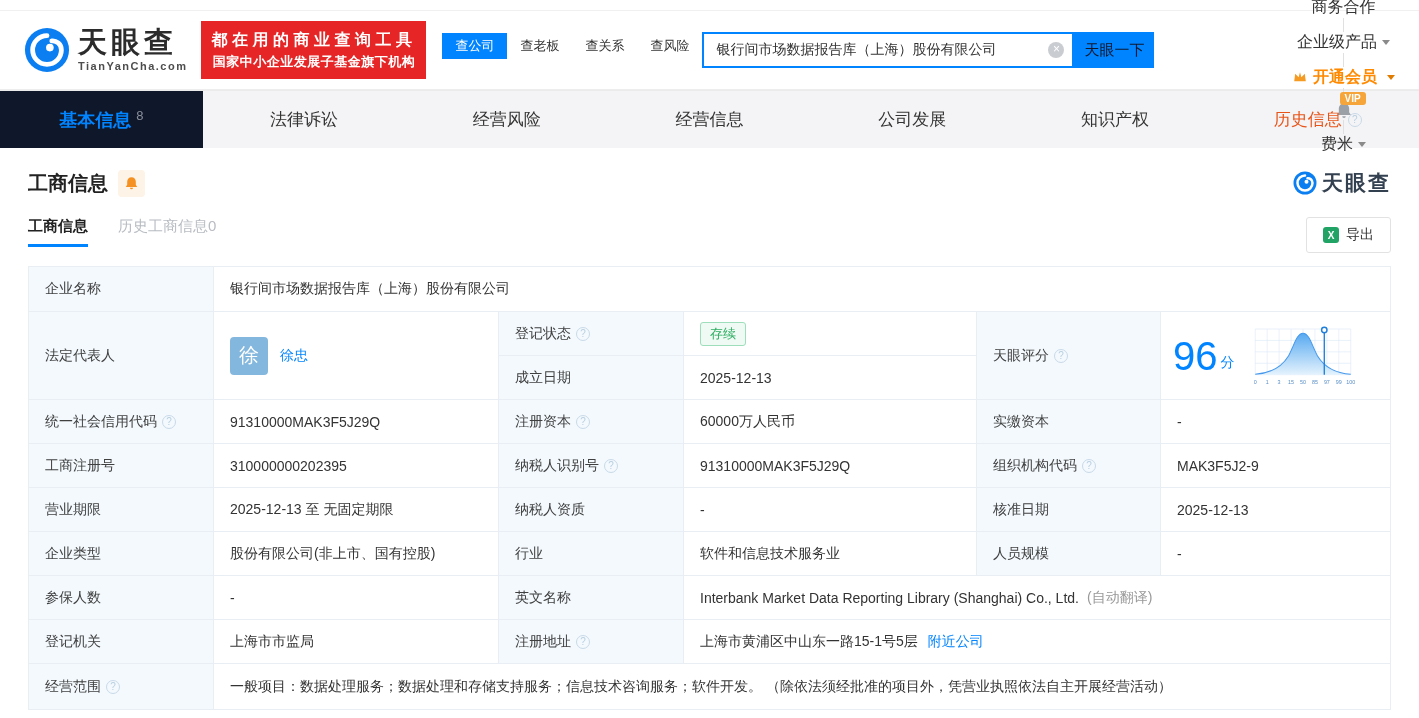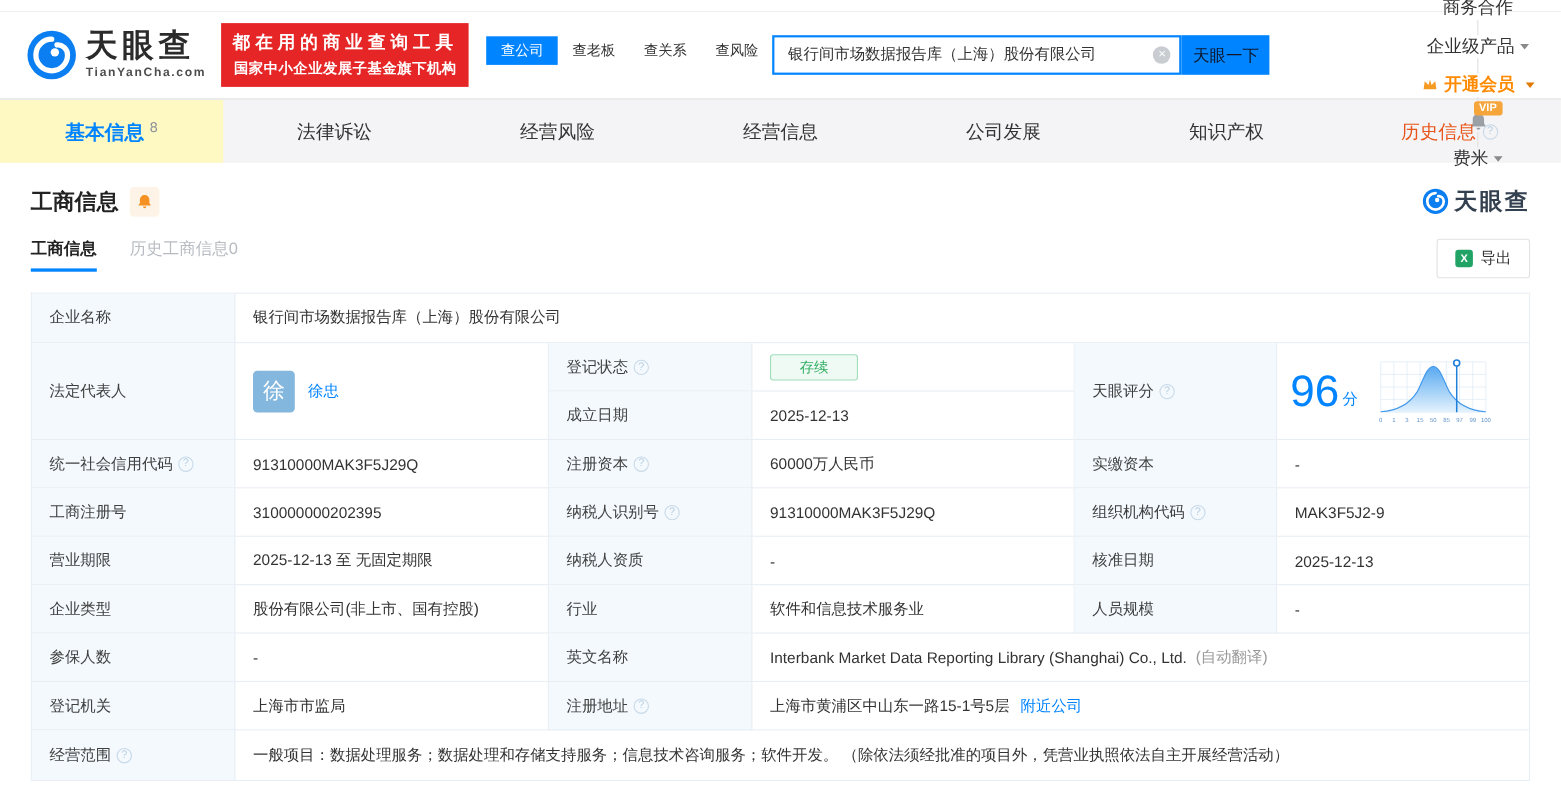--- a/index.html
+++ b/index.html
@@ -37,21 +37,21 @@
   .caret{width:0;height:0;border-left:4px solid transparent;border-right:4px solid transparent;border-top:5px solid #8a8a8a;display:inline-block;margin-left:5px;}
   .caret.orange{border-top-color:#e07b00;}
   .nav-divider{width:1px;height:14px;background:#e0e0e0;margin:0 13px;}
   .nav-item{display:flex;align-items:center;cursor:pointer;}
   .vip-link{color:var(--vip_orange);font-weight:bold;display:flex;align-items:center;gap:5px;cursor:pointer;}
   .bell-btn{display:flex;align-items:center;cursor:pointer;}
 
   
   .page-tabs{display:flex;height:58px;background:#f4f4f6;border-top:1px solid #ebebeb;}
   .page-tab{flex:1;display:flex;align-items:center;justify-content:center;font-size:17px;color:#333;cursor:pointer;position:relative;}
-  .page-tab.active{background:#fef9c3;color:var(--brand_blue);font-weight:bold;font-size:18px;}
+  .page-tab.active{background:#0f172a;color:var(--brand_blue);font-weight:bold;font-size:18px;}
   .tab-count{font-size:13px;color:#8a8f99;font-weight:normal;margin-left:5px;transform:translateY(-4px);}
   .tab-inner{position:relative;display:flex;align-items:center;}
   .page-tab .hist{color:#e8551a;}
   .vip-tag{position:absolute;top:-16px;right:-4px;background:#f5a53a;color:#fff;font-size:10px;font-weight:bold;padding:1px 5px;border-radius:3px;}
   .qmark{display:inline-flex;width:14px;height:14px;border-radius:50%;border:1px solid #c9d9e8;color:#b9cfe0;font-size:10px;align-items:center;justify-content:center;margin-left:5px;flex:0 0 auto;cursor:pointer;}
   .page-tab .qmark{margin-left:6px;}
 
   
   .content{padding:0 28px;}
   .section-header{margin-top:21px;display:flex;align-items:center;}
@@ -68,21 +68,21 @@
   .excel-icon{width:16px;height:16px;background:#21a366;border-radius:3px;color:#fff;font-size:10px;font-weight:bold;display:flex;align-items:center;justify-content:center;}
 
   
   .info-table{margin-top:13px;display:grid;
     grid-template-columns:185px 285px 185px 293px 184px 1fr;
     grid-template-rows:45px 44px 44px repeat(6,44px) 46px;
     border-top:1px solid #e8eef4;border-left:1px solid #e8eef4;font-size:14px;}
   .cell{border-right:1px solid #e8eef4;border-bottom:1px solid #e8eef4;padding:8px 16px;display:flex;align-items:center;}
   .cell.lbl{background:#f3f9fd;color:#404040;}
   .cell.val{color:#333;}
-  .status-badge{display:inline-block;padding:2px 26px;border:1px solid #9edebb;color:var(--status_green);background:#effaf4;border-radius:3px;font-size:13px;line-height:18px;}
+  .status-badge{display:inline-block;padding:2px 9px;border:1px solid #9edebb;color:var(--status_green);background:#effaf4;border-radius:3px;font-size:13px;line-height:18px;}
   .avatar{width:38px;height:38px;border-radius:4px;background:#83b7de;color:#fff;font-size:20px;display:flex;align-items:center;justify-content:center;cursor:pointer;flex:0 0 auto;}
   .rep-name{color:var(--brand_blue);margin-left:12px;cursor:pointer;}
   .blue-link{color:var(--brand_blue);cursor:pointer;margin-left:10px;white-space:nowrap;}
   .gray-note{color:#999;margin-left:8px;}
   .score-cell{display:flex;align-items:center;padding:4px 8px 4px 12px;}
   .score-num{font-size:40px;font-weight:normal;color:var(--brand_blue);line-height:1;}
   .score-unit{font-size:14px;color:var(--brand_blue);margin:14px 0 0 3px;}
   .score-chart{margin-left:14px;}
   .nowrap{white-space:nowrap;}
   .page-bottom{height:11px;}

